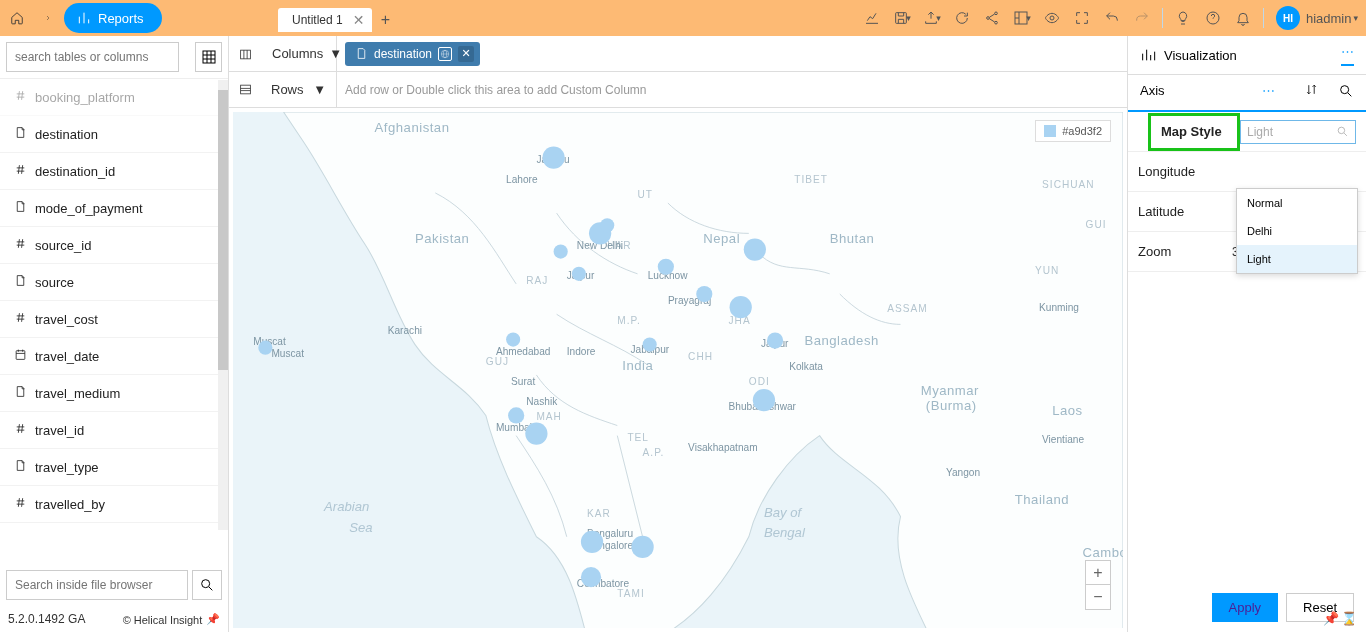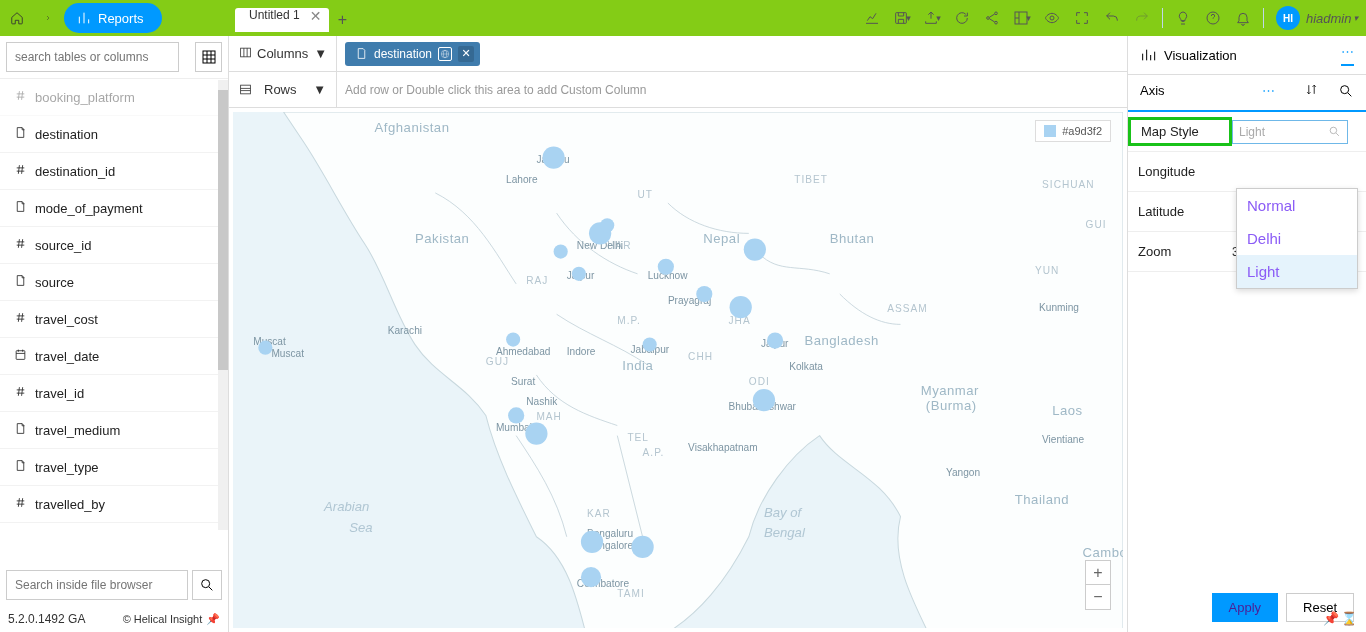--- a/index.html
+++ b/index.html
@@ -1,55 +1,55 @@
 <!DOCTYPE html>
 <html><head>
 <meta charset="utf-8">
 <style>
 * { margin: 0; padding: 0; box-sizing: border-box; font-family: 'Segoe UI', Arial, sans-serif; }
 body { width: 1366px; height: 632px; overflow: hidden; background: #fff; font-size: 13px; color: #000; }
 
 
-.topbar { height: 36px; background: #84cc16; display: flex; align-items: center; justify-content: space-between; position: relative; }
+.topbar { height: 36px; background: #fdba74; display: flex; align-items: center; justify-content: space-between; position: relative; }
 .breadcrumb { display: flex; align-items: center; height: 100%; }
 .bc-item { height: 34px; display: flex; align-items: center; padding: 0 10px; color: #333; position: relative; }
 .bc-home { width: 34px; justify-content: center; }
 .bc-arrow { width: 28px; justify-content: center; }
 .bc-reports { background: #0099ff; color: #fff; border-radius: 18px; padding: 0 18px 0 12px; gap: 6px; height: 30px; margin-left: 2px; }
 .bc-reports svg { stroke: #fff; }
 .toolbar-right { display: flex; align-items: center; gap: 2px; height: 100%; padding-right: 8px; }
 .tool-btn { width: 28px; height: 28px; display: flex; align-items: center; justify-content: center; color: #555; cursor: pointer; }
 .tool-sep { width: 1px; height: 20px; background: #c0d8e8; margin: 0 4px; }
 .avatar { width: 24px; height: 24px; border-radius: 50%; background: #0099ff; color: #fff; font-size: 10px; font-weight: bold; display: flex; align-items: center; justify-content: center; margin-left: 6px; }
-.username { color: #555; margin-left: 4px; display: flex; align-items: center; gap: 2px; font-style: italic; }
+.username { color: #555; margin-left: 4px; display: flex; align-items: center; gap: 2px; }
 
 
 .tabrow { position: absolute; left: 235px; top: 6px; height: 28px; display: flex; align-items: center; }
-.tab { background: #fff; border-radius: 3px 3px 0 0; padding: 0 8px 0 14px; height: 24px; display: flex; gap: 10px; font-size: 12px; color: #333; }
+.tab { background: #fff; border-radius: 3px 3px 0 0; padding: 0 8px 0 14px; height: 24px; display: flex; align-items: center; gap: 10px; font-size: 12px; color: #333; margin-left: 43px; }
 .tab .close { color: #888; cursor: pointer; font-size: 14px; }
 .tab-add { width: 26px; display: flex; align-items: center; justify-content: center; color: #555; font-size: 16px; cursor: pointer; }
 
 
 .main { display: flex; height: 596px; }
 
 
 .sidebar { width: 229px; border-right: 1px solid #ddd; display: flex; flex-direction: column; position: relative; }
 .searchrow { display: flex; padding: 6px; gap: 16px; border-bottom: 1px solid #eee; }
 .searchrow input { flex: 1; border: 1px solid #ccc; padding: 5px 8px; font-size: 12px; color: #888; }
 .searchrow .grid-btn { width: 30px; height: 30px; border: 1px solid #ccc; display: flex; align-items: center; justify-content: center; }
 .fieldlist { flex: 1; overflow-y: auto; position: relative; }
 .field-item { display: flex; align-items: center; gap: 8px; padding: 10px 14px; color: #222; border-bottom: 1px solid #f2f2f2; cursor: pointer; font-size: 13px; }
 .field-item svg { flex-shrink: 0; }
 .file-browser { background: #0099ff; color: #fff; padding: 12px 14px; display: flex; align-items: center; gap: 10px; font-size: 14px; font-weight: 500; }
 .file-search { display: flex; padding: 6px; gap: 4px; }
 .file-search input { flex: 1; border: 1px solid #ccc; padding: 5px 8px; font-size: 12px; }
 .file-search .sbtn { width: 30px; height: 30px; border: 1px solid #ccc; display: flex; align-items: center; justify-content: center; }
 .sidebar-scroll { position: absolute; right: 0; top: 44px; width: 10px; height: 450px; background: #f0f0f0; }
 .sidebar-thumb { background: #c8c8c8; width: 100%; height: 280px; margin-top: 10px; }
-.version { font-size: 12px; color: #333; padding: 6px 8px; display: flex; align-items: center; justify-content: space-between; }
+.version { font-size: 12px; color: #333; padding: 6px 8px; display: flex; align-items: flex-end; justify-content: space-between; }
 .version .right { display: flex; align-items: center; gap: 4px; font-size: 11px; }
 .pin { color: #333; }
 
 
 .center { flex: 1; display: flex; flex-direction: column; border-right: 1px solid #ddd; position: relative; }
 .shelf { display: flex; align-items: center; border-bottom: 1px solid #ddd; height: 36px; }
 .shelf-label { width: 108px; padding: 0 10px; display: flex; align-items: center; gap: 6px; font-size: 13px; color: #333; border-right: 1px solid #ddd; height: 100%; justify-content: space-between; }
 .shelf-label .caret-group { color:#333; }
 .shelf-content { flex: 1; padding: 0 8px; height: 100%; display: flex; align-items: center; }
 .pill { background: #3f7cad; color: #fff; border-radius: 3px; padding: 4px 6px 4px 10px; display: flex; align-items: center; gap: 6px; font-size: 12px; }
@@ -77,25 +77,25 @@
 .rpanel { width: 238px; display: flex; flex-direction: column; position: relative; }
 .rpanel-head { display: flex; align-items: center; gap: 8px; padding: 8px 12px; border-bottom: 1px solid #ddd; }
 .rpanel-head .dots { margin-left: auto; color: #0099ff; border-bottom:2px solid #0099ff; padding-bottom:5px;}
 .rpanel-subhead { display: flex; padding: 8px 12px; border-bottom: 2px solid #0099ff; }
 .rpanel-subhead .axis-label{ flex:1; }
 .rpanel-subhead .dots2 { color:#0099ff; margin-right:30px; }
 .rpanel-subhead .sort { margin-right:20px; }
 .rpanel-subhead .search { }
 .prop-row { display: flex; align-items: center; border-bottom: 1px solid #eee; height: 40px; }
 .prop-label { width: 104px; padding: 0 10px; font-size: 13px; color: #222; }
-.prop-label.hl { border: 3px solid #19c219; height:29px; display:flex; align-items:center; font-weight: normal; }
+.prop-label.hl { border: 3px solid #19c219; height:38px; display:flex; align-items:center; font-weight: bold; margin-left: 20px; }
 .prop-val { flex: 1; padding-right: 10px; font-size: 12px; color: #333; }
 .style-input { width: 116px; border: 1px solid #6fb8e8; padding: 4px 6px; font-size: 12px; display: flex; align-items: center; justify-content: space-between; color: #aaa; }
 .dropdown { position: absolute; top: 152px; right: 8px; width: 122px; background: #fff; border: 1px solid #ccc; box-shadow: 0 2px 6px rgba(0,0,0,.15); z-index: 10; }
-.dropdown-item { padding: 8px 10px; font-size: 15px; color: #8b5cf6; cursor: pointer; }
+.dropdown-item { padding: 8px 10px; font-size: 11px; color: #000000; cursor: pointer; }
 .dropdown-item.sel { background: #e5f3fc; }
 .rpanel-footer { margin-top: auto; padding: 10px 12px; display: flex; gap: 8px; justify-content: flex-end; }
 .btn { padding: 6px 16px; font-size: 13px; border: 1px solid #ccc; background: #fff; cursor: pointer; }
 .btn.primary { background: #0099ff; color: #4c1d95; border-color: #0099ff; }
 .rpanel-pin { position:absolute; bottom:6px; right:8px; display:flex; gap:2px; }
 
 svg.ico { width: 16px; height: 16px; stroke: currentColor; fill: none; stroke-width: 1.5; }
 svg.ico-s { width: 13px; height: 13px; }
 </style>
 </head>
@@ -272,29 +272,29 @@
         </div>
         <div class="field-item">
           <span><svg class="ico ico-s" viewBox="0 0 24 24">
               <rect x="4" y="5" width="16" height="16" rx="1"></rect>
               <path d="M4 10h16M8 3v4M16 3v4"></path>
             </svg></span>
           <span>travel_date</span>
         </div>
         <div class="field-item">
           <span><svg class="ico ico-s" viewBox="0 0 24 24">
+              <path d="M6 3h9l3 3v15H6zM15 3v4h4"></path>
+            </svg></span>
+          <span>travel_medium</span>
+        </div>
+        <div class="field-item">
+          <span><svg class="ico ico-s" viewBox="0 0 24 24">
               <path d="M5 9h14M5 15h14M10 4l-2 16M16 4l-2 16"></path>
             </svg></span>
           <span>travel_id</span>
-        </div>
-        <div class="field-item">
-          <span><svg class="ico ico-s" viewBox="0 0 24 24">
-              <path d="M6 3h9l3 3v15H6zM15 3v4h4"></path>
-            </svg></span>
-          <span>travel_medium</span>
         </div>
         <div class="field-item">
           <span><svg class="ico ico-s" viewBox="0 0 24 24">
               <path d="M6 3h9l3 3v15H6zM15 3v4h4"></path>
             </svg></span>
           <span>travel_type</span>
         </div>
         <div class="field-item">
           <span><svg class="ico ico-s" viewBox="0 0 24 24">
               <path d="M5 9h14M5 15h14M10 4l-2 16M16 4l-2 16"></path>
@@ -320,21 +320,21 @@
       <span class="right">
         <span>© <span>Helical Insight</span></span>
         <span class="pin">📌</span>
       </span>
     </div>
   </div>
 
   <div class="center">
     <div class="shelf">
       <div class="shelf-label">
-        <span style="display:flex;align-items:flex-start;gap:5px">
+        <span style="display:flex;align-items:flex-end;gap:20px">
             <svg class="ico ico-s" viewBox="0 0 24 24">
               <rect x="3" y="4" width="18" height="16"></rect>
               <path d="M9 4v16M15 4v16"></path>
             </svg>
             <span>Columns</span>
           </span>
         <span class="caret-group">▼</span>
       </div>
       <div class="shelf-content">
         <div class="pill">
@@ -348,21 +348,21 @@
                 <ellipse cx="12" cy="12" rx="4" ry="9"></ellipse>
                 <path d="M3 12h18"></path>
               </svg>
             </span>
           <span class="x">✕</span>
         </div>
       </div>
     </div>
     <div class="shelf">
       <div class="shelf-label">
-        <span style="display:flex;align-items:center;gap:12px">
+        <span style="display:flex;align-items:center;gap:19px">
             <svg class="ico ico-s" viewBox="0 0 24 24">
               <rect x="3" y="4" width="18" height="16"></rect>
               <path d="M3 10h18M3 14h18"></path>
             </svg>
             <span>Rows</span>
           </span>
         <span class="caret-group">▼</span>
       </div>
       <div class="shelf-content">
         <span class="placeholder">Add row or Double click this area to add Custom Column</span>

